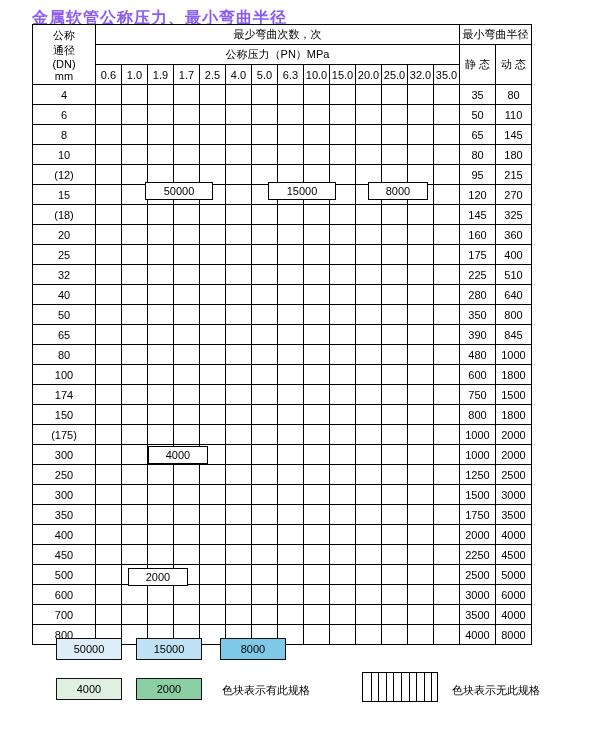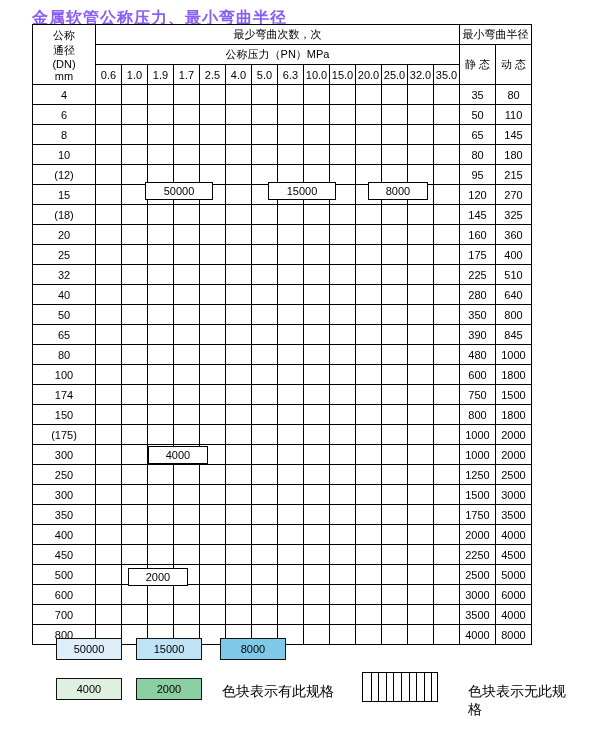--- a/index.html
+++ b/index.html
@@ -67,21 +67,21 @@
 
   
   .legend{position:absolute;left:32px;top:634px;width:536px;height:80px;}
   .lg-box{
     position:absolute;
     width:64px;height:20px;
     border:1px solid #111;
     font-size:11px;
     text-align:center;line-height:20px;
   }
-  .lg-note{position:absolute;font-size:14px;}
+  .lg-note{position:absolute;font-size:11px;}
   .lg-swatch{
     position:absolute;
     border:1px solid #000;
     width:76px;height:30px;
     background:#fff;
     box-sizing:border-box;
   }
   .lg-swatch i{
     position:absolute;top:0;bottom:0;width:1px;background:#000;
   }
@@ -689,16 +689,16 @@
         <i style="left: 7.6px;"></i>
         <i style="left: 15.2px;"></i>
         <i style="left: 22.8px;"></i>
         <i style="left: 30.4px;"></i>
         <i style="left: 38px;"></i>
         <i style="left: 45.6px;"></i>
         <i style="left: 53.2px;"></i>
         <i style="left: 60.8px;"></i>
         <i style="left: 68.4px;"></i>
       </div>
-    <div class="lg-note" style="left:436px;top:49px;">色块表示无此规格</div>
+    <div class="lg-note" style="left:420px;top:49px;">色块表示无此规格</div>
   </div>
 
 </div>
 
 </body></html>

